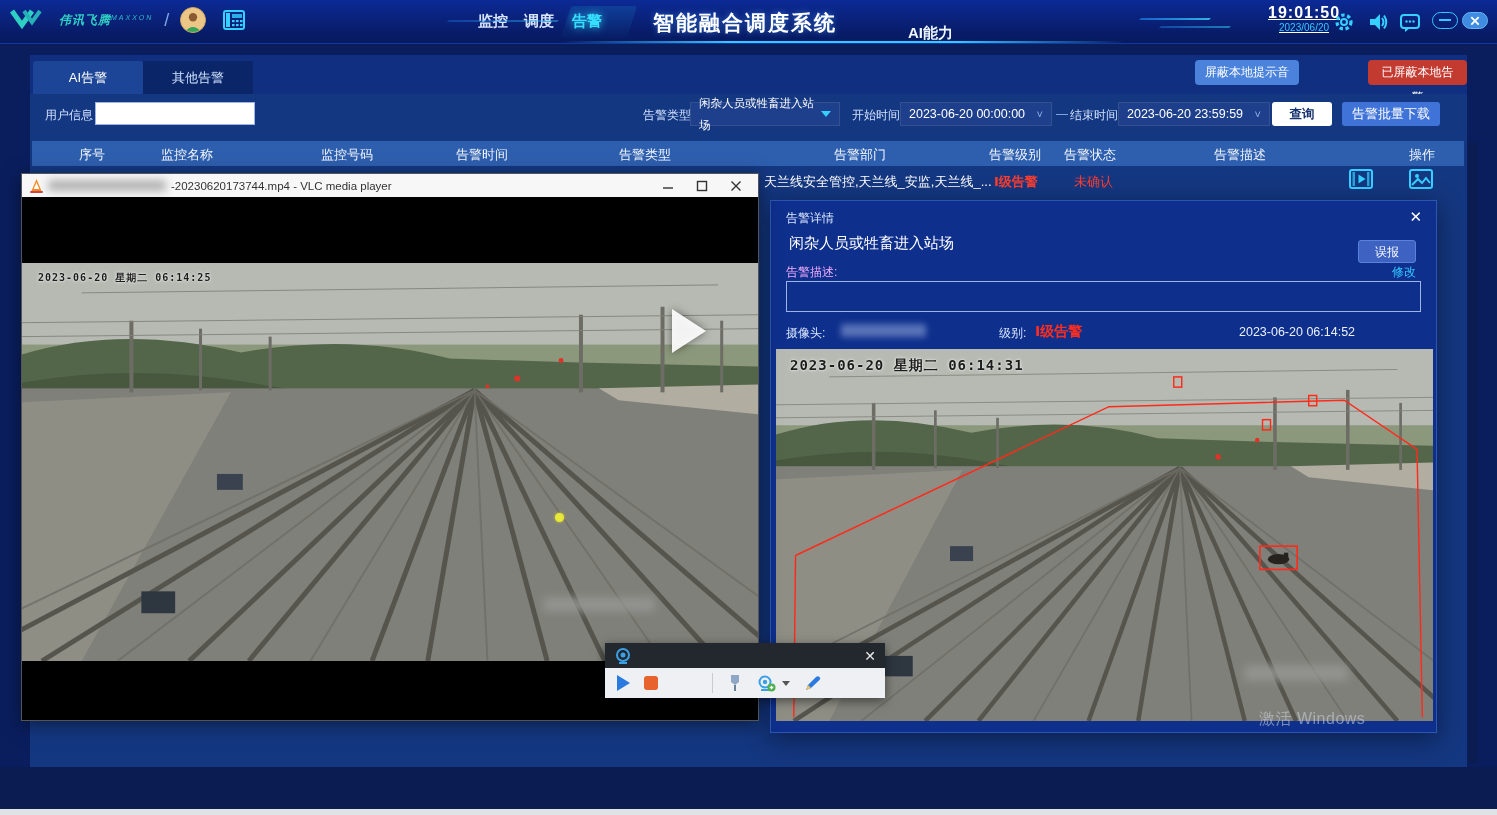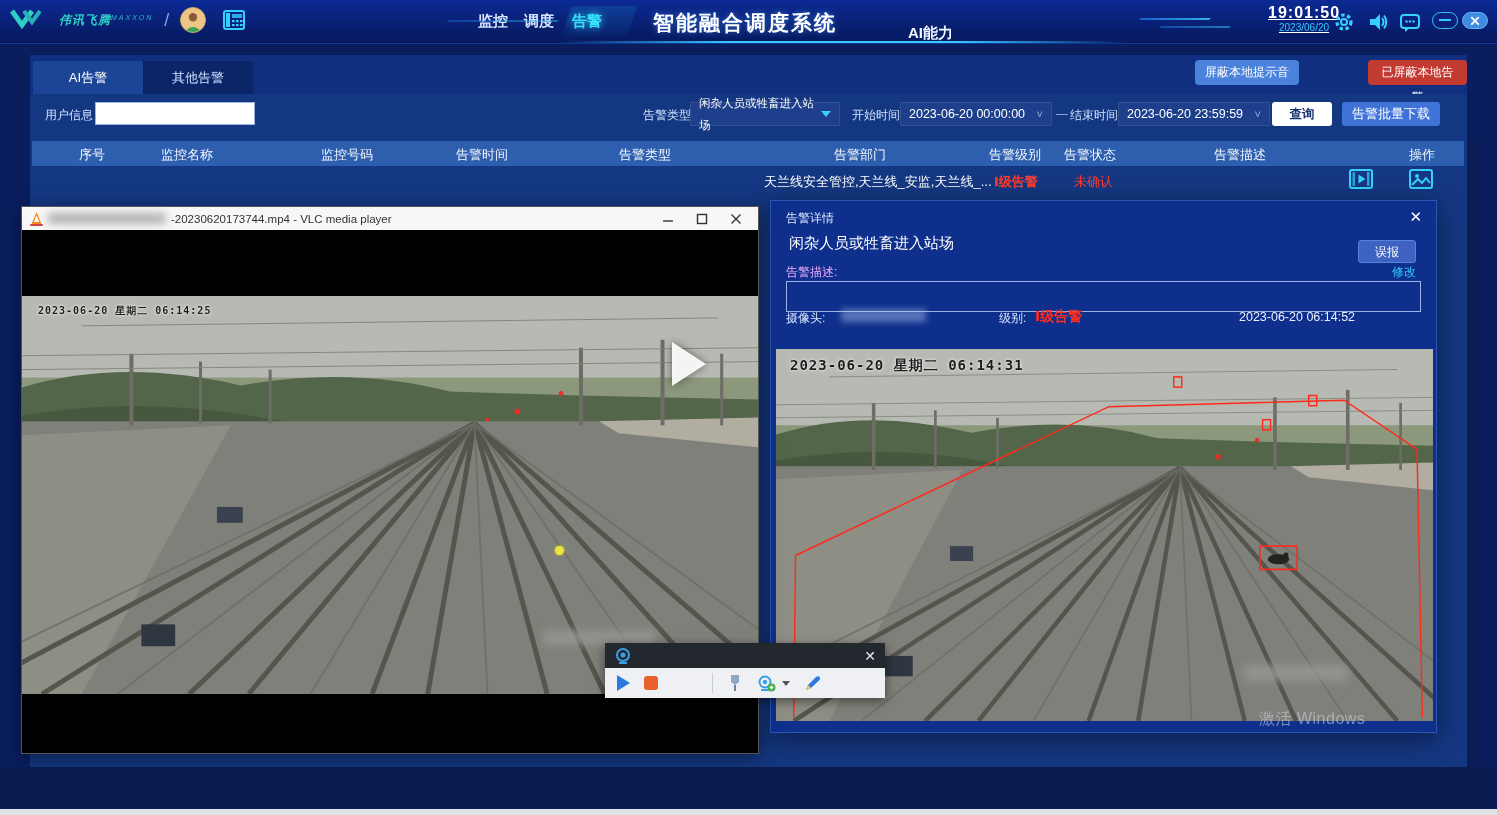--- a/index.html
+++ b/index.html
@@ -68,21 +68,21 @@
   .table-header { position:absolute; left:2px; top:86px; width:1432px; height:25px; background:#2e5fae; }
   .hdr-col { position:absolute; top:5px; transform:translateX(-50%); font-size:13px; color:#f2f7ff; white-space:nowrap; }
   .table-row { position:absolute; left:2px; top:111px; width:1432px; height:30px; font-size:13px; }
   .row-cell { position:absolute; top:7px; white-space:nowrap; }
   .red-text { color:#ff3d2e; }
   .row-icon { position:absolute; top:2px; width:24px; height:22px; cursor:pointer; }
   .table-scrollbar { position:absolute; left:1438px; top:88px; width:10px; height:620px; background:#0a1c52; }
 
   
   .vlc { position:absolute; left:22px; top:174px; width:736px; height:546px; background:#000;
-    box-shadow:0 0 0 1px #555, 0 4px 18px rgba(0,0,0,.5); z-index:60;margin-top:33px; }
+    box-shadow:0 0 0 1px #555, 0 4px 18px rgba(0,0,0,.5); z-index:60; }
   .vlc-titlebar { position:absolute; left:0; top:0; width:100%; height:23px; background:#f7f7f7; display:flex; align-items:center; padding:0 8px; gap:5px; }
   .vlc-title { font-size:11.5px; color:#333; white-space:nowrap; }
   .vlc-ctrls { margin-left:auto; display:flex; gap:22px; align-items:center; padding-right:8px; }
   .vlc-ctrl { width:12px; height:12px; }
   .vlc-body { position:absolute; left:0; top:23px; width:100%; height:523px; background:#000; overflow:hidden; }
   .video-frame { position:absolute; left:0; top:66px; width:736px; height:398px; overflow:hidden; }
   .cam-ts { position:absolute; font-family:"DejaVu Sans Mono","Liberation Mono",monospace; font-weight:bold;
     color:#1c1c1c; text-shadow:0 0 2px rgba(255,255,255,.9), 0 0 4px rgba(255,255,255,.6); letter-spacing:1px; }
   .blur-patch { position:absolute; background:rgba(150,150,148,.8); filter:blur(4px); border-radius:2px; }
   .play-overlay { position:absolute; width:0; height:0; border-top:22px solid transparent; border-bottom:22px solid transparent;
@@ -94,21 +94,21 @@
     border:1px solid #2c55b4; box-shadow:0 6px 24px rgba(0,0,10,.45); z-index:55; font-size:12px; }
   .detail-close { position:absolute; right:14px; top:7px; font-size:15px; color:#fff; cursor:pointer; }
   .detail-title { position:absolute; left:15px; top:9px; color:#d8e6ff; }
   .alarm-name { position:absolute; left:18px; top:33px; font-size:15px; color:#fff; }
   .btn-misreport { position:absolute; right:20px; top:29px; width:58px; height:23px; background:#3d62c2; border:1px solid #5b82da;
     border-radius:3px; color:#fff; text-align:center; line-height:23px; cursor:pointer;margin-top:10px; }
   .desc-label { position:absolute; left:15px; top:63px; color:#f0abfc; }
   .link-modify { position:absolute; right:20px; top:63px; color:#35c8ff; cursor:pointer; }
   .desc-area { position:absolute; left:15px; top:80px; width:635px; height:31px; background:transparent;
     border:1px solid #9db4e4; color:#fff; font-size:12px; resize:none; outline:none; padding:3px 6px; }
-  .info-row { position:absolute; left:0; top:109px; width:100%; height:18px; }
+  .info-row { position:absolute; left:0; top:124px; width:100%; height:18px; }
   .cam-label { position:absolute; left:15px; color:#d8e6ff; }
   .cam-blur { position:absolute; left:70px; top:-1px; width:85px; height:13px; background:rgba(180,200,240,.45); filter:blur(3px); }
   .level-label { position:absolute; left:228px; color:#d8e6ff; }
   .level-value { position:absolute; left:264px; top:-2px; color:#ff2d1e; font-weight:bold; font-size:14px; }
   .alarm-time { position:absolute; left:468px; color:#e8f0ff; font-size:12.5px; }
   .detail-cam { position:absolute; left:5px; top:148px; width:657px; height:372px; overflow:hidden; background:#7a7a74; }
   .win-activate { position:absolute; left:488px; top:508px; color:rgba(205,212,225,.55); font-size:16px; letter-spacing:.5px; }
 
   
   .rec-toolbar { position:absolute; left:605px; top:643px; width:280px; height:55px; z-index:70; box-shadow:0 3px 10px rgba(0,0,0,.5); }

